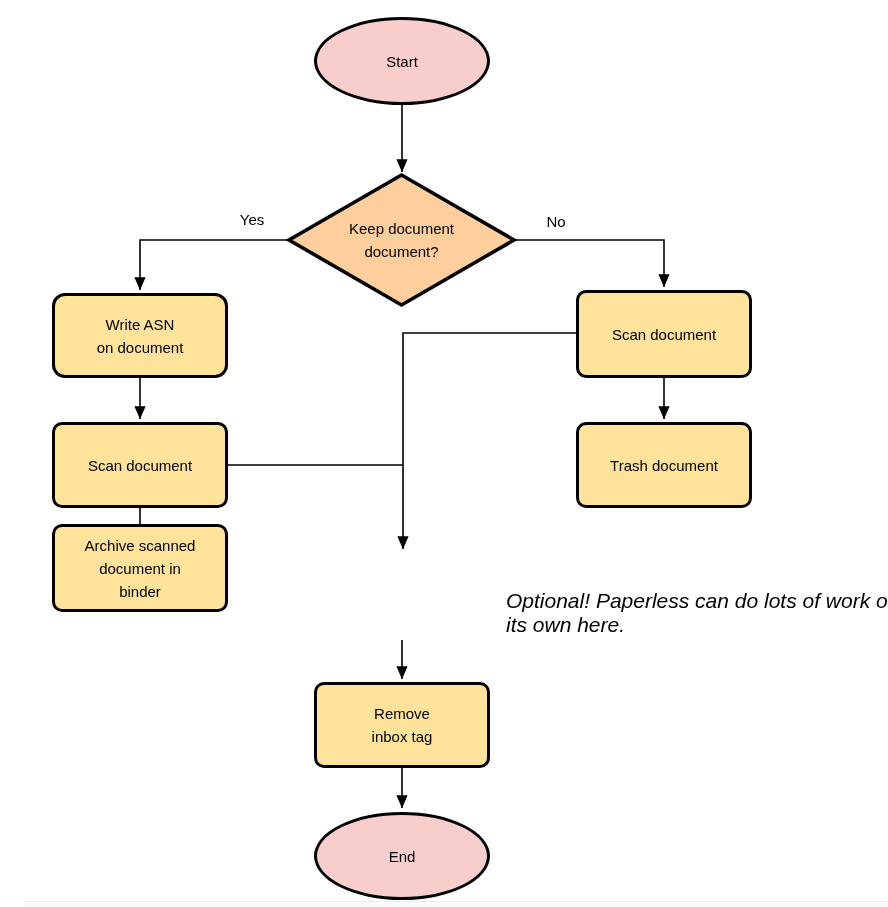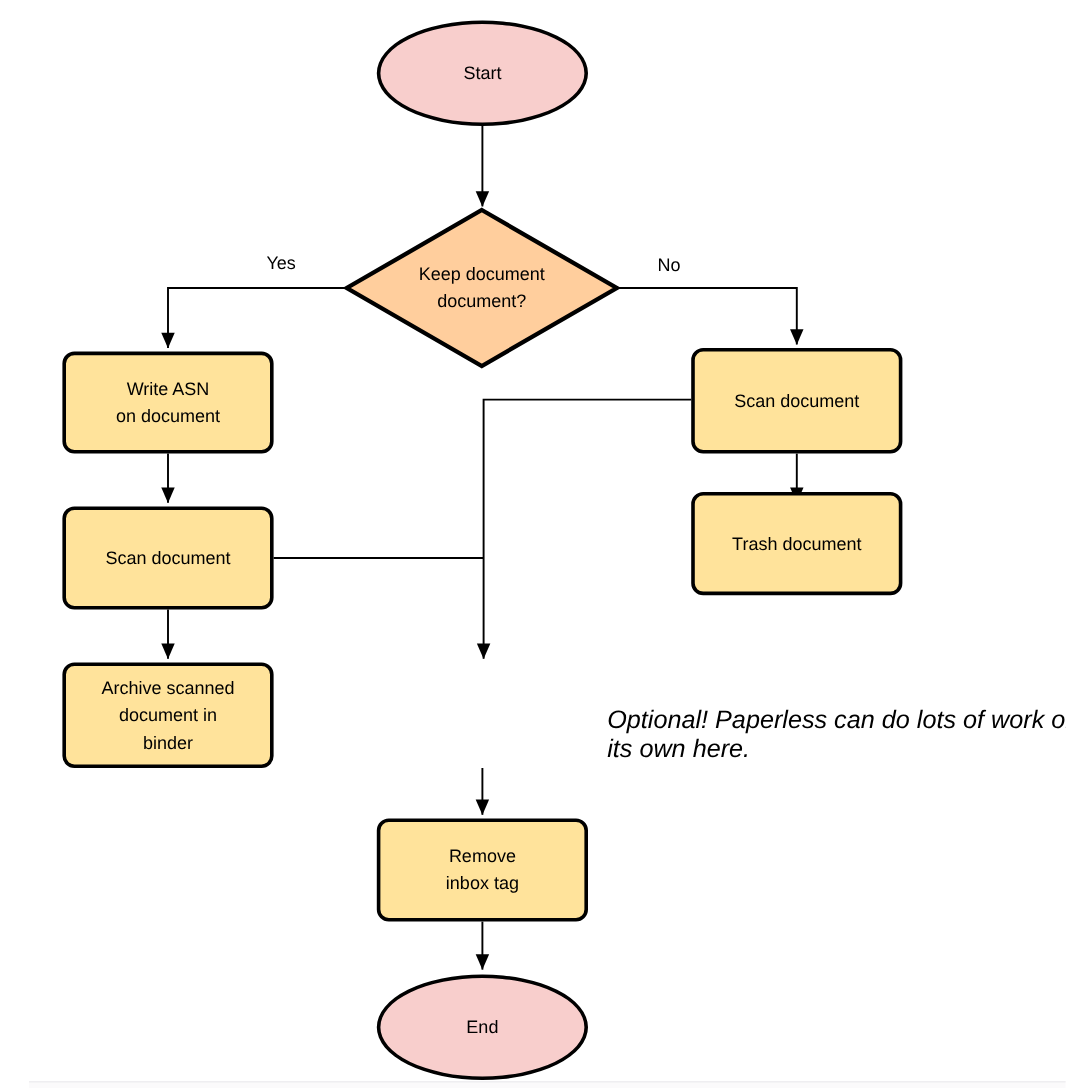--- a/index.html
+++ b/index.html
@@ -69,49 +69,50 @@
     align-items: center;
     justify-content: center;
     text-align: center;
     font-size: 15px;
     line-height: 23px;
     white-space: pre-line;
   }
   .edge-label {
     position: absolute;
     font-size: 15px;
+    text-align: center;
   }
   .annotation {
     position: absolute;
     left: 482px; top: 589px;
     width: 402px;
     font-size: 21px;
     font-style: italic;
     line-height: 24px;
     white-space: pre-line;
   }
   .page-edge {
     position: absolute;
     left: 0; top: 901px;
     width: 888px; height: 6px;
     background: #fbfafb;
     border-top: 1px solid #eceaee;
   }
   
   #n-start     { left: 290px; top: 17px; }
-  #n-write-asn { left: 28px;  top: 293px; height: 85px; }
+  #n-write-asn { left: 28px;  top: 293px; height: 85px; border-radius: 13px; }
   #n-scan-l    { left: 28px;  top: 422px; height: 86px; }
-  #n-archive   { left: 28px;  top: 552px; height: 88px; }
+  #n-archive   { left: 28px;  top: 524px; height: 88px; }
   #n-scan-r    { left: 552px; top: 290px; height: 88px; }
-  #n-trash     { left: 552px; top: 410px; height: 86px; }
+  #n-trash     { left: 552px; top: 422px; height: 86px; }
   #n-tagging   { left: 290px; top: 552px; height: 88px; }
   #n-remove    { left: 290px; top: 682px; height: 86px; }
   #n-end       { left: 290px; top: 812px; }
   #lbl-yes { left: 198px; top: 211px; width: 60px; }
-  #lbl-no  { left: 524px; top: 213px; width: 48px; }
+  #lbl-no  { left: 508px; top: 213px; width: 48px; }
 </style>
 </head>
 <body>
 
 <div class="stage">
 
   <svg class="edges" viewBox="0 0 888 907" xmlns="http://www.w3.org/2000/svg">
     <defs>
       <marker id="arrow" viewBox="0 0 13 12" refX="12.3" refY="6" markerWidth="14" markerHeight="13" markerUnits="userSpaceOnUse" orient="auto">
         <path d="M0.5,0.8 L12.5,6 L0.5,11.2 z" fill="#000"></path>

